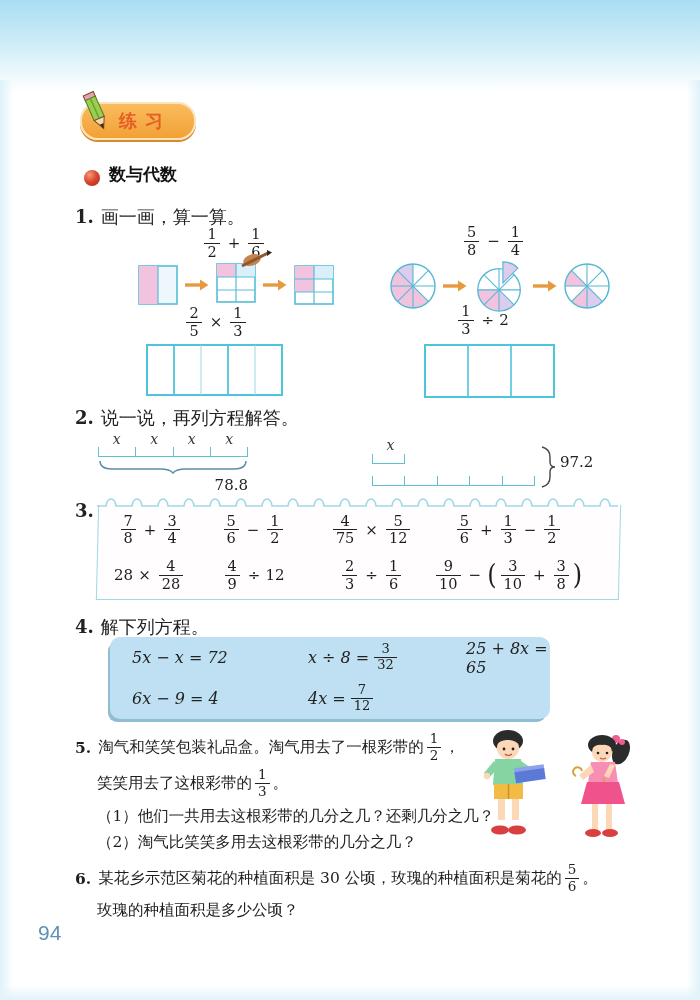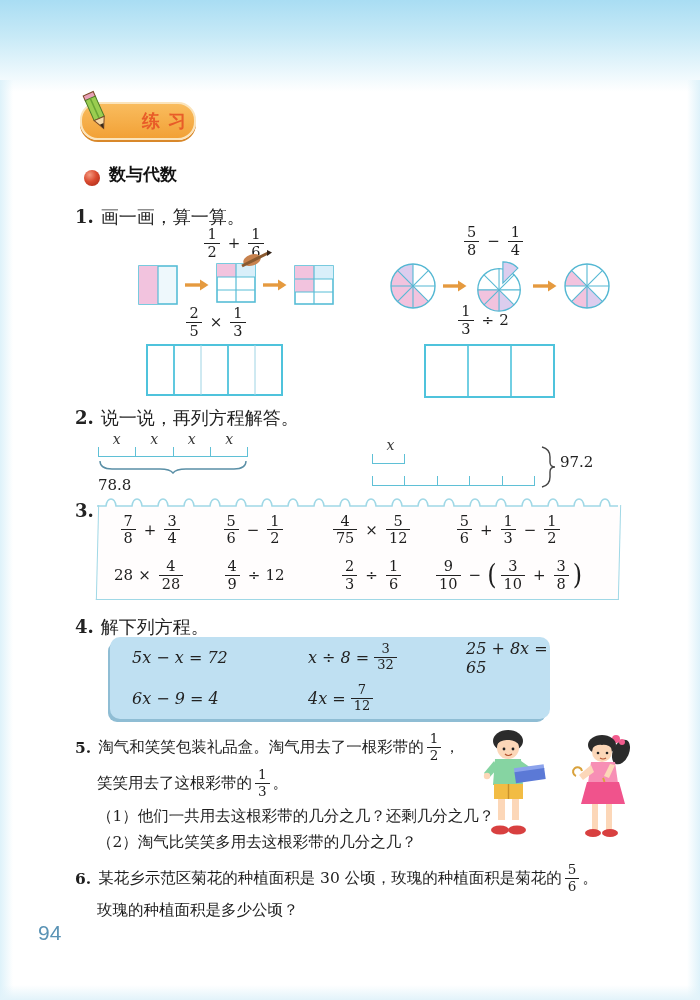--- a/index.html
+++ b/index.html
@@ -15,21 +15,21 @@
   .edge-l{position:absolute;left:0;top:80px;bottom:0;width:13px;
     background:linear-gradient(90deg,#def2fa,rgba(255,255,255,0));}
   .edge-r{position:absolute;right:0;top:80px;bottom:0;width:13px;
     background:linear-gradient(270deg,#def2fa,rgba(255,255,255,0));}
   .edge-b{position:absolute;left:0;right:0;bottom:0;height:15px;
     background:linear-gradient(0deg,#e2f3fa,rgba(255,255,255,0));}
 
   
   .badge{position:absolute;left:80px;top:102px;width:112px;height:34px;
     background:linear-gradient(#f9bc5e,#f2a136);border:2px solid #fbe4bb;border-radius:18px;
-    box-shadow:0 2px 0 #d9882a;display:flex;align-items:center;justify-content:flex-end;}
+    box-shadow:0 2px 0 #d9882a;display:flex;align-items:center;justify-content:center;}
   .badge-label{color:#e85c28;font-weight:bold;font-size:18px;letter-spacing:8px;padding-left:14px;
     font-family:"Liberation Sans","DejaVu Sans",sans-serif;}
   .badge .pencil{position:absolute;left:-6px;top:-16px;}
 
   
   .section-head{position:absolute;left:84px;top:163px;display:flex;align-items:flex-end;}
   .red-ball{width:16px;height:16px;border-radius:50%;margin-right:9px;
     background:radial-gradient(circle at 35% 30%,#f49a80,#da4b30 45%,#a32413);}
   .section-title{font-weight:bold;font-size:17px;color:#111;
     font-family:"Liberation Sans","DejaVu Sans",sans-serif;}
@@ -264,21 +264,21 @@
   </div>
   <div class="tape">
       <i></i>
       <i></i>
       <i></i>
       <i class="last"></i>
     </div>
   <svg width="150" height="15" viewBox="0 0 150 15" style="display:block;margin-top:2px;">
     <path d="M2,2 Q2,10 14,10 H62 Q72,10 75,14 Q78,10 88,10 H136 Q148,10 148,2" fill="none" stroke="#5a8fa6" stroke-width="1.4"></path>
   </svg>
-  <div class="num-label" style="text-align:left;margin-top:2px;">78.8</div>
+  <div class="num-label" style="text-align:right;margin-top:2px;">78.8</div>
 </div>
 
 <div class="abs" style="left:372px;top:437px;width:176px;height:52px;">
   <div class="abs" style="left:2px;top:0;width:33px;text-align:center;font-style:italic;font-size:14px;color:#333;">x</div>
   <div class="tape abs" style="left:0;top:17px;width:33px;">
       <i class="last"></i>
     </div>
   <div class="tape abs" style="left:0;top:39px;width:163px;">
       <i></i>
       <i></i>

